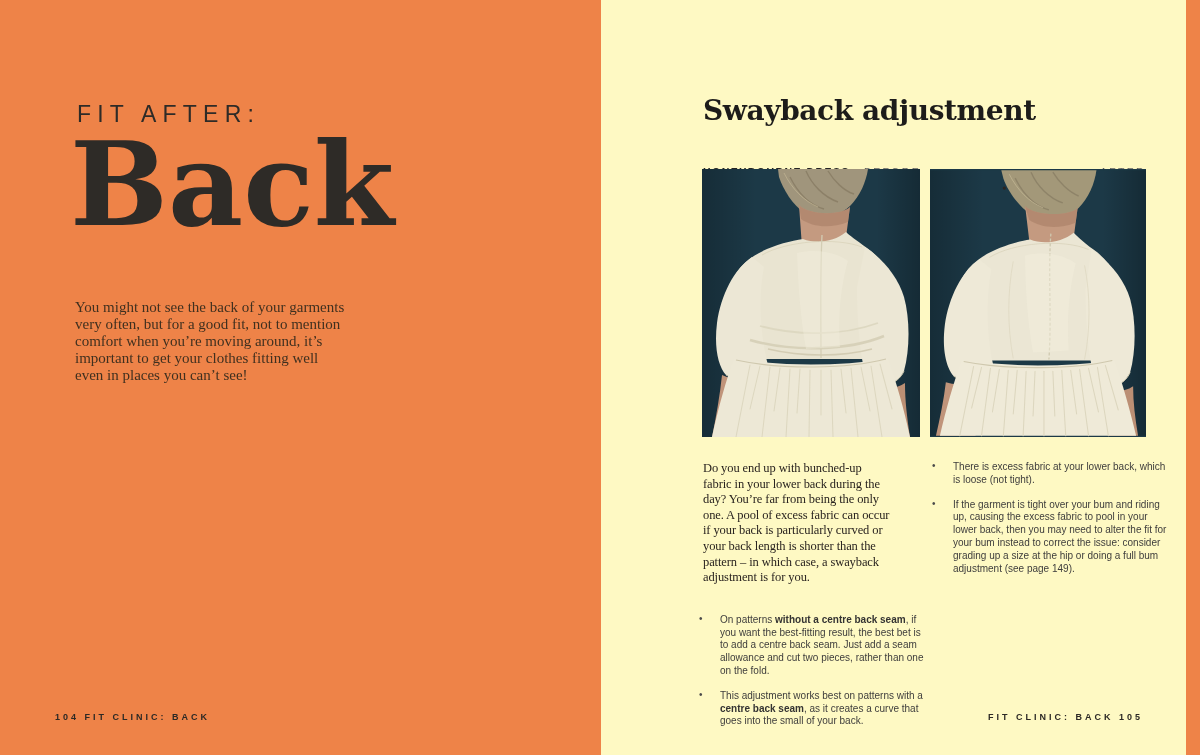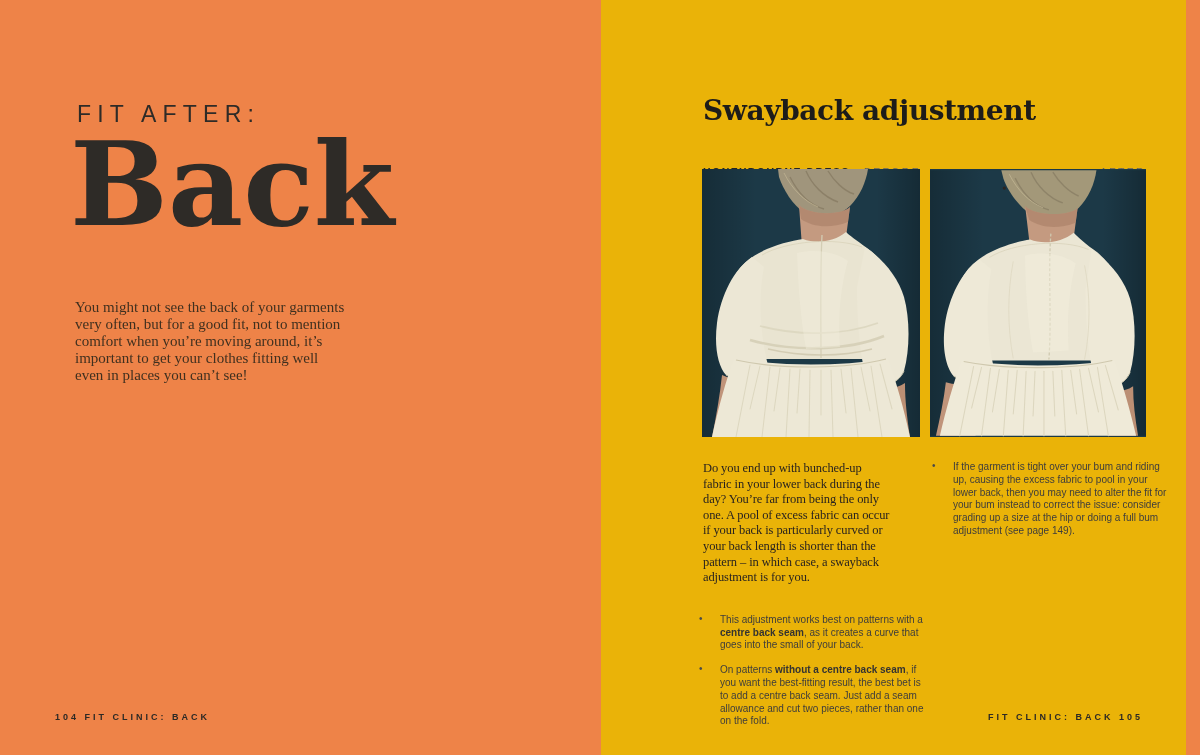--- a/index.html
+++ b/index.html
@@ -12,21 +12,21 @@
           color:#2e2b27;font-weight:500;}
   .big-title{position:absolute;left:70px;top:126px;margin:0;font-family:"DejaVu Serif",serif;
           font-weight:700;font-size:116px;line-height:1;color:#2e2b27;letter-spacing:0;}
   .left-intro{position:absolute;left:75px;top:299px;width:340px;margin:0;
           font-family:"Liberation Serif",serif;font-size:15px;line-height:17px;
           color:#40301f;white-space:pre-line;}
   .page-footer{font-weight:700;font-size:9px;letter-spacing:3px;color:#2c2925;}
   .footer-left{position:absolute;left:55px;top:712px;}
 
   
-  .page-right{position:absolute;left:601px;top:0;width:585px;height:755px;background:#eab308;}
+  .page-right{position:absolute;left:601px;top:0;width:585px;height:755px;background:#fef9c3;}
   .article-heading{position:absolute;left:102px;top:94px;margin:0;font-family:"DejaVu Serif",serif;
           font-weight:700;font-size:28px;color:#1d1c1a;letter-spacing:-.4px;}
   .photo-labels{position:absolute;left:102px;top:166px;width:443px;display:flex;align-items:baseline;text-align:right;}
   .labels-before{width:218px;display:flex;justify-content:space-between;align-items:baseline;}
   .garment-label{font-size:10.5px;font-weight:700;letter-spacing:.14em;color:#262524;}
   .ba-label{font-size:10.5px;letter-spacing:.22em;color:#616161;}
   .after{margin-left:auto;}
 
   .photo{position:absolute;top:169px;width:218px;height:268px;overflow:hidden;background:#1c3947;}
   .photo-before{left:101px;}
@@ -204,27 +204,28 @@
     <div class="col col-1">
       <p class="serif-intro">Do you end up with bunched-up
 fabric in your lower back during the
 day? You’re far from being the only
 one. A pool of excess fabric can occur
 if your back is particularly curved or
 your back length is shorter than the
 pattern – in which case, a swayback
 adjustment is for you.</p>
       <ul class="bullets">
+        <li><span>On patterns </span><strong>without a centre back seam</strong><span>, if you want the best-fitting result, the best bet is to add a centre back seam. Just add a seam allowance and cut two pieces, rather than one on the fold.</span></li>
         <li><span>This adjustment works best on patterns with a </span><strong>centre back seam</strong><span>, as it creates a curve that goes into the small of your back.</span></li>
-        <li><span>On patterns </span><strong>without a centre back seam</strong><span>, if you want the best-fitting result, the best bet is to add a centre back seam. Just add a seam allowance and cut two pieces, rather than one on the fold.</span></li>
       </ul>
     </div>
 
     <div class="col col-2">
       <ul class="bullets">
+        <li><span>There is excess fabric at your lower back, which is loose (not tight).</span></li>
         <li><span>If the garment is tight over your bum and riding up, causing the excess fabric to pool in your lower back, then you may need to alter the fit for your bum instead to correct the issue: consider grading up a size at the hip or doing a full bum adjustment (see page 149).</span></li>
       </ul>
     </div>
 
     <div class="page-footer footer-right">FIT CLINIC: BACK 105</div>
   </section>
 
   <div class="edge-strip"></div>
 </div>
 

